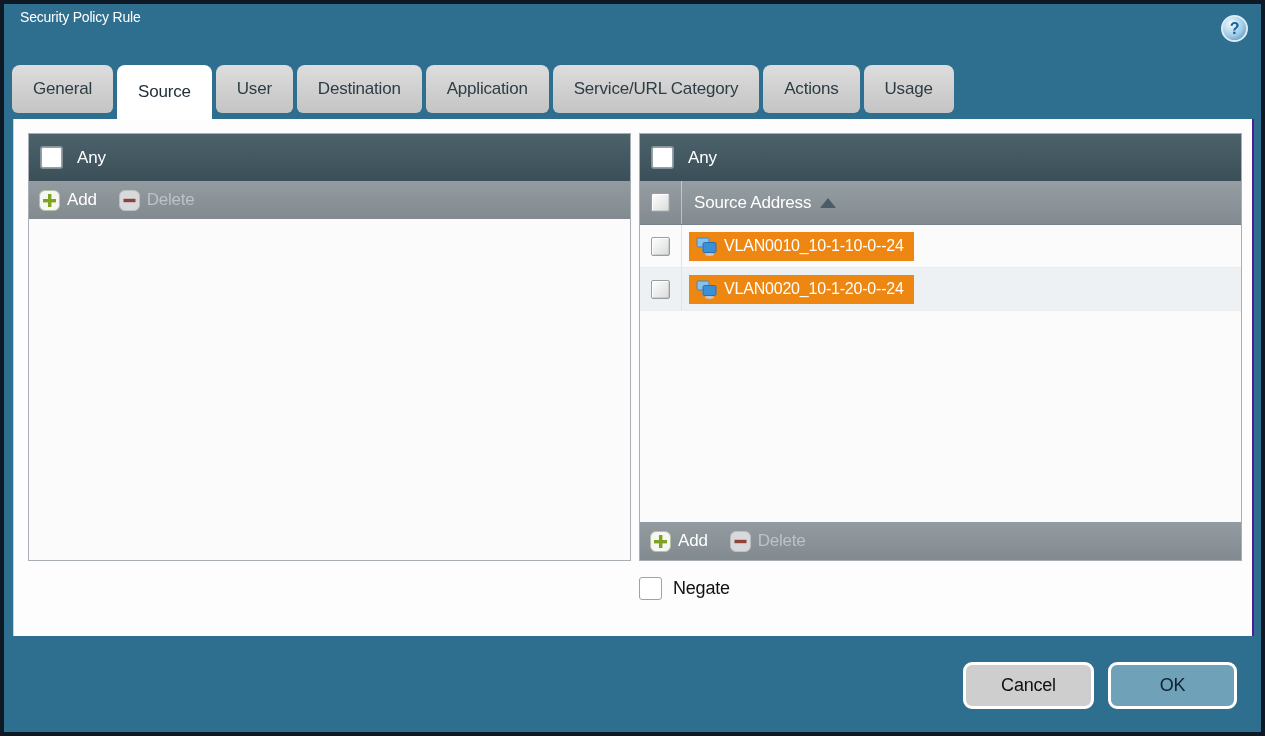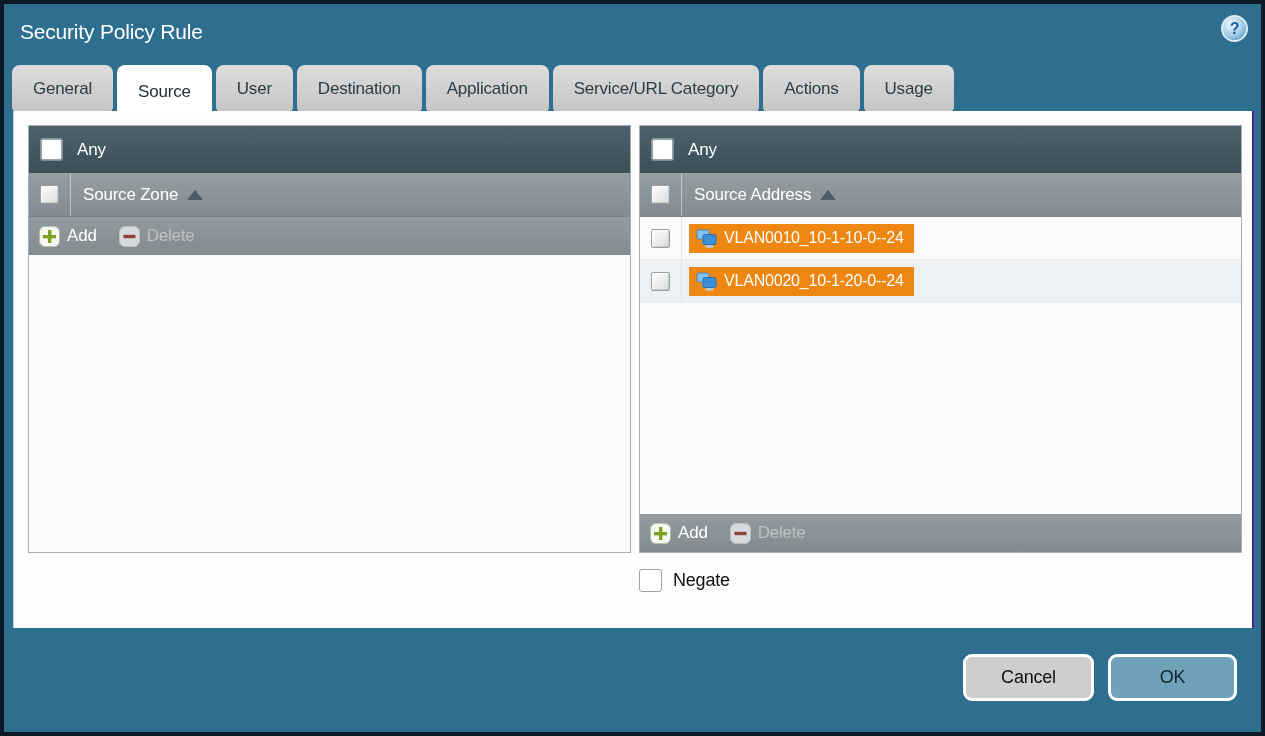--- a/index.html
+++ b/index.html
@@ -2,28 +2,28 @@
 <html><head>
 <meta charset="utf-8">
 <style>
   html,body{margin:0;padding:0;}
   body{width:1265px;height:736px;font-family:"Liberation Sans",sans-serif;letter-spacing:-0.2px;}
   .frame{width:1265px;height:736px;box-sizing:border-box;padding:4px;background:var(--frame-border,#0d1925);}
   .dialog{width:100%;height:100%;background:var(--dialog-teal,#2e6e8e);display:flex;flex-direction:column;position:relative;overflow:hidden;}
 
   
   .titlebar{height:61px;position:relative;flex:0 0 auto;}
-  .title{position:absolute;left:16px;top:16px;color:#fff;font-size:21px;}
+  .title{position:absolute;left:16px;top:5px;color:#fff;font-size:14px;}
   .help{position:absolute;right:13px;top:11px;width:27px;height:27px;border-radius:50%;
         background:radial-gradient(circle at 35% 30%, #f2f9fe, #9ecbe6 55%, #3d85b8);
         border:2px solid #dceaf4;box-sizing:border-box;color:#1460a0;font-weight:bold;font-size:16px;
         display:flex;align-items:center;justify-content:center;cursor:pointer;}
 
   
-  .tabs{display:flex;align-items:flex-start;gap:4px;padding-left:8px;height:46px;flex:0 0 auto;}
+  .tabs{display:flex;align-items:flex-start;gap:4px;padding-left:8px;height:54px;flex:0 0 auto;}
   .tab{height:48px;box-sizing:border-box;background:linear-gradient(#dddddd,#c4c4c4);
        border-radius:8px 8px 6px 6px;padding:0 21px;display:flex;align-items:center;
        font-size:17px;color:#2e3c44;cursor:pointer;white-space:nowrap;}
   .tab.active{height:54px;background:#fff;border-radius:8px 8px 0 0;color:#20303a;}
 
   
   .content{flex:0 0 auto;height:517px;margin:0 7px 0 9px;background:#fdfdfd;box-sizing:border-box;
            border-left:1px solid #bcd6e2;border-right:2px solid #4c1d95;}
   .panels{display:flex;gap:8px;padding:14px 10px 0 14px;}
   .panel{flex:1;height:428px;display:flex;flex-direction:column;border:1px solid #a8aeb3;
@@ -110,29 +110,20 @@
       </div>
 
     <div class="content">
       <div class="panels">
 
         <div class="panel">
           <div class="any-header">
             <span class="cb cb-any"></span>
             <span>Any</span>
           </div>
-          <div class="col-header">
-            <div class="cb-cell">
-                <span class="cb cb-3d"></span>
-              </div>
-            <div class="col-title">
-              <span>Source Zone</span>
-              <span class="sort-asc"></span>
-            </div>
-          </div>
           <div class="panel-footer">
             <span class="footer-btn">
               <span class="icon-box">
                   <svg width="21" height="21" viewBox="0 0 21 21">
     <rect x="0.5" y="0.5" width="20" height="20" rx="5.5" fill="#f6f7f1" stroke="#b7bfab"></rect>
     <rect x="9" y="4" width="3.4" height="13" fill="#7ea322"></rect>
     <rect x="4" y="9" width="13" height="3.4" fill="#7ea322"></rect>
   </svg>
                 </span>
               <span>Add</span>

